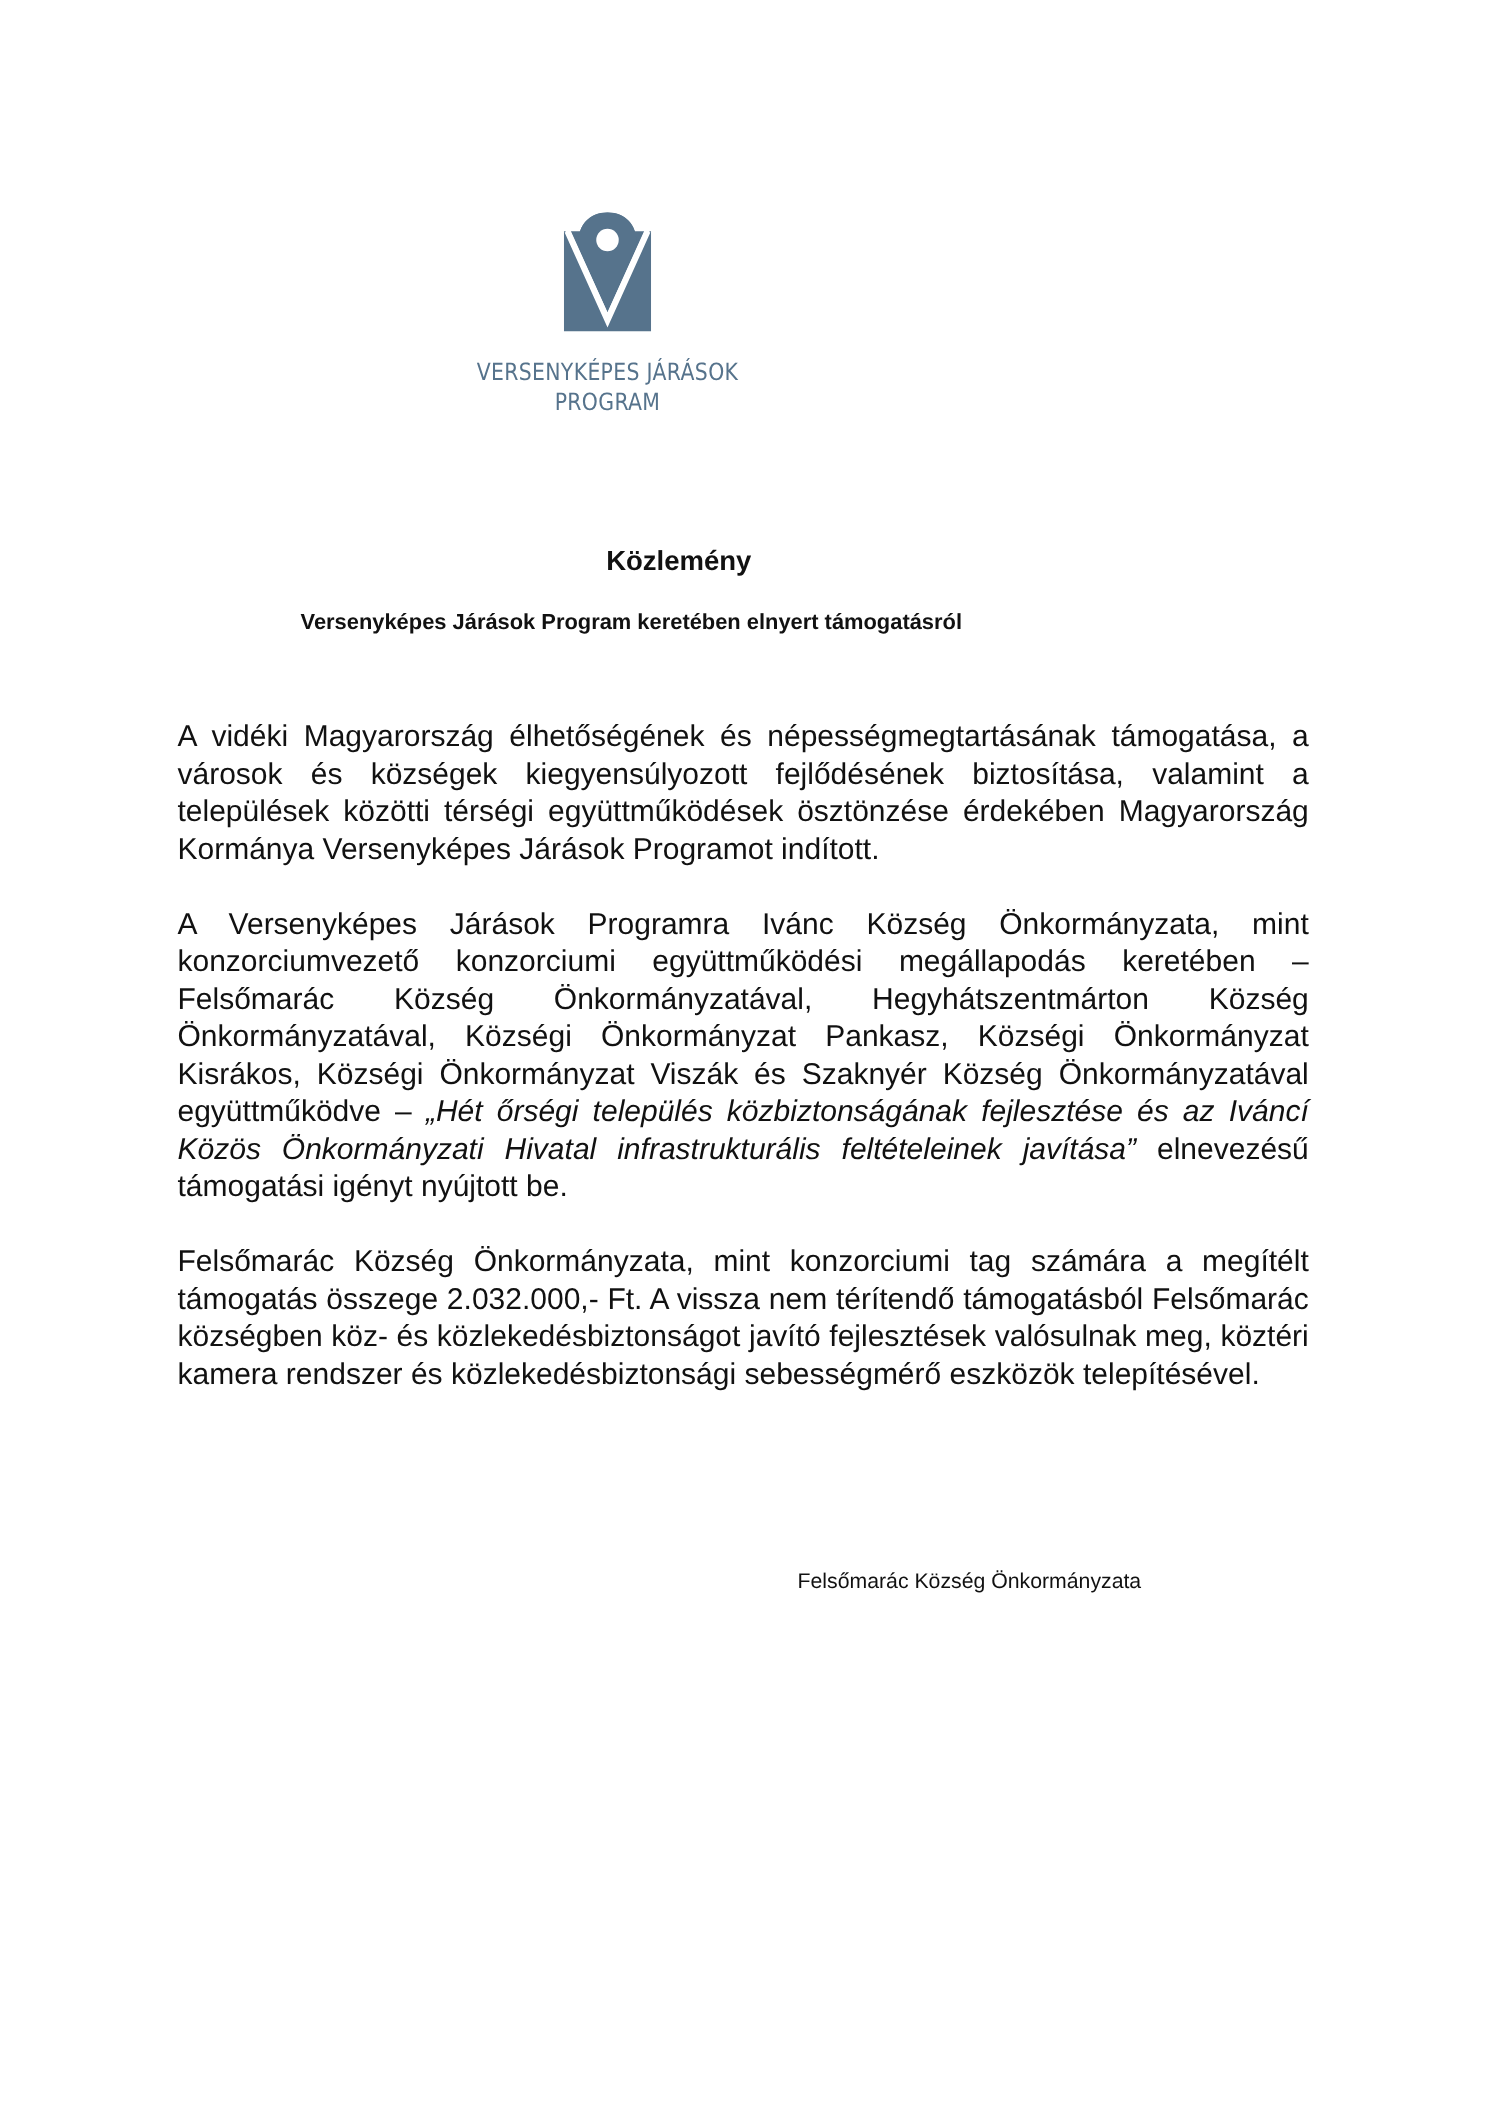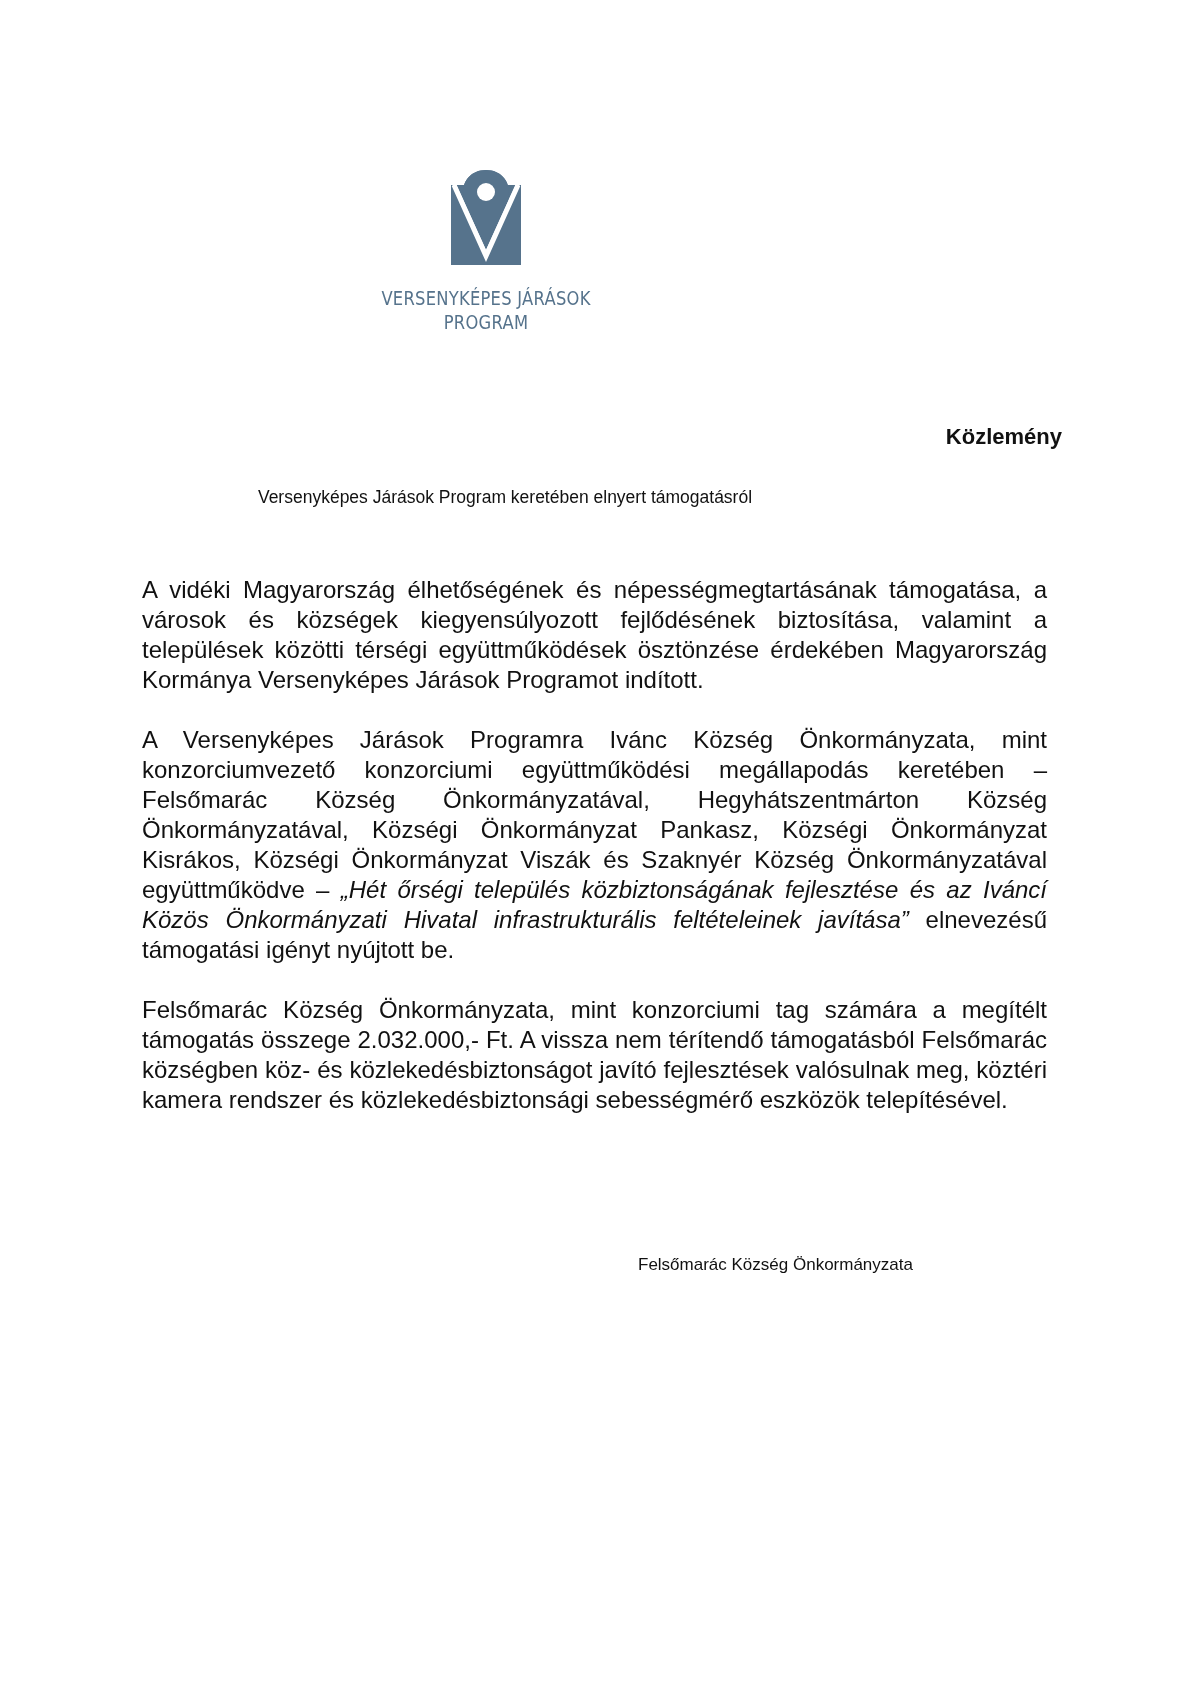--- a/index.html
+++ b/index.html
@@ -3,24 +3,24 @@
 <meta charset="utf-8">
 <style>
   html, body { margin: 0; padding: 0; background: #ffffff; }
   body { width: 1190px; height: 1683px; position: relative; overflow: hidden;
          font-family: "Liberation Sans", sans-serif; color: #111111; }
   .logo { position: absolute; left: 0; top: 168px; width: 972px; text-align: center; }
   .logo svg { display: block; margin: 0 auto; }
   .logo-text { color: #56738c; font-family: "DejaVu Sans", sans-serif; font-size: 19px;
                letter-spacing: 0.3px; line-height: 24px; margin-top: 18px; font-weight: normal;
                transform: scaleX(0.86); }
-  .title { position: absolute; left: 0; top: 424px; width: 1062px; text-align: right;
-           font-size: 22px; font-weight: bold; margin: 0; }
+  .title { position: absolute; left: 0; top: 424px; width: 1062px; text-align: center;
+           font-size: 22px; font-weight: bold; margin: 12px; }
   .subtitle { position: absolute; left: 0; top: 487px; width: 1010px; text-align: center;
-              font-size: 17.5px; font-weight: normal; margin: 0; }
+              font-size: 17.5px; font-weight: bold; margin: 0; }
   .body { position: absolute; left: 142px; top: 575px; width: 905px; }
   .body p { margin: 0 0 30px 0; font-size: 24px; line-height: 30px; text-align: justify; }
   .body em { font-style: italic; }
   .signature { position: absolute; left: 638px; top: 1250px; font-size: 17px; line-height: 30px; }
 </style>
 </head>
 <body>
 
 <div class="logo">
   <svg width="70" height="100" viewBox="0 0 70 100">

